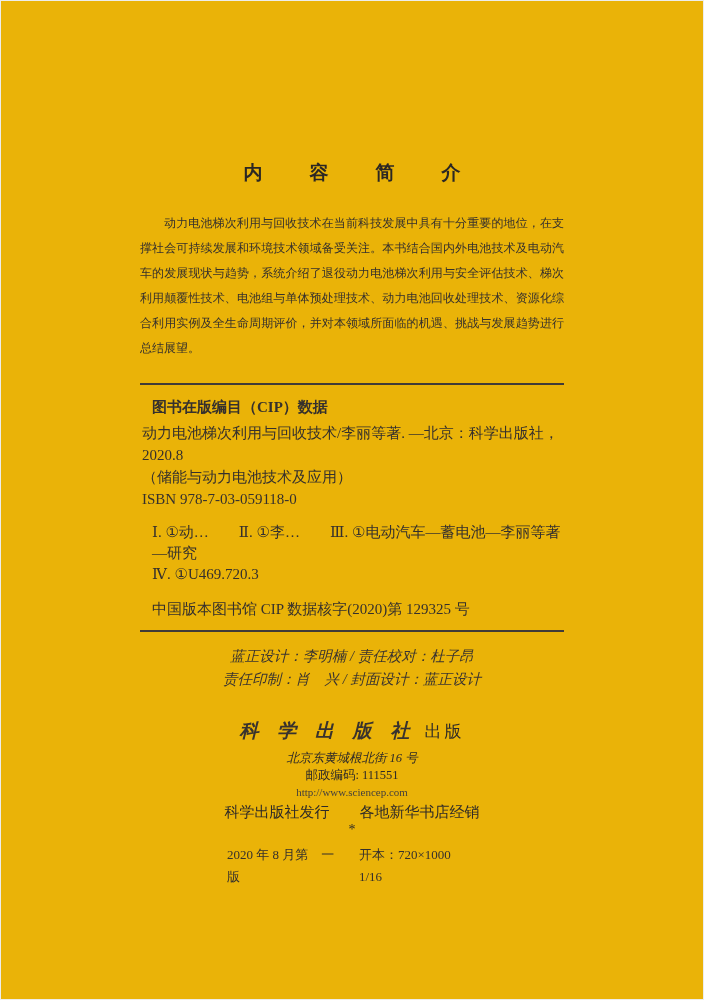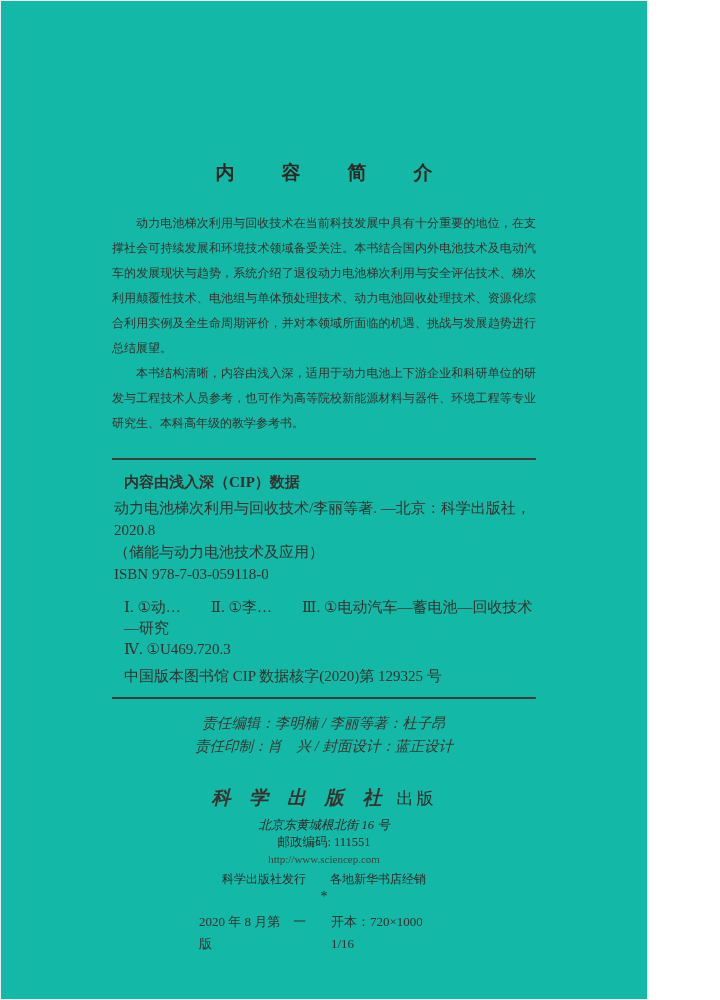--- a/index.html
+++ b/index.html
@@ -4,23 +4,23 @@
 <style>
   * { margin: 0; padding: 0; box-sizing: border-box; }
   html, body { width: 720px; background: #ffffff; }
   body {
     font-family: "Liberation Serif", "DejaVu Serif", serif;
     color: #2e2a28;
     -webkit-font-smoothing: antialiased;
   }
   .page {
     position: relative;
-    width: 648px;
+    width: 704px;
     height: 1000px;
-    background: #14b8a6;
+    background: #eab308;
     box-shadow: inset 0 0 0 1px #ededeb;
     overflow: hidden;
   }
   .content {
     width: 424px;
     margin: 0 auto;
     padding-top: 160px;
   }
   
   .intro-title {
@@ -51,21 +51,21 @@
   
   .cip { font-size: 15px; color: #35302d; }
   .cip-heading {
     font-weight: bold;
     margin: 11px 0 4px 12px;
     line-height: 22px;
   }
   .cip-line { line-height: 22px; margin-left: 2px; }
   .cip-class { line-height: 21px; margin-left: 12px; }
   .cip-class-first { margin-top: 12px; }
-  .cip-registry { line-height: 22px; margin: 5px 0 10px 12px; }
+  .cip-registry { line-height: 22px; margin: 13px 0 10px 12px; }
   
   .credits {
     text-align: center;
     font-style: italic;
     font-size: 14.5px;
     line-height: 23px;
     margin-top: 13px;
     color: #3a3430;
   }
   
@@ -83,21 +83,21 @@
   .pub-postcode { font-size: 12.5px; line-height: 17px; }
   .pub-website { font-size: 11px; line-height: 16px; color: #45403c; }
   .printer-line { margin-top: 7px; line-height: 22px; }
   .printer-name {
     font-size: 15.5px;
     font-weight: bold;
     font-style: italic;
     letter-spacing: 1px;
   }
   .printer-suffix { font-size: 15px; margin-left: 5px; }
-  .distribution { font-size: 12px; line-height: 20px; margin-top: 2px; }
+  .distribution { font-size: 15px; line-height: 20px; margin-top: 2px; }
   .star { font-size: 14px; line-height: 12px; margin-top: 2px; }
   
   .edition { margin-top: 8px; font-size: 13px; color: #35302d; }
   .edition-row {
     display: flex;
     width: 250px;
     margin: 0 auto;
     line-height: 22px;
     text-align: left;
   }
@@ -105,38 +105,37 @@
   .ed-right { flex: 1; }
 </style>
 </head>
 <body>
 
 <div class="page">
   <div class="content">
 
     <div class="intro-title">内　容　简　介</div>
     <p class="intro-para">动力电池梯次利用与回收技术在当前科技发展中具有十分重要的地位，在支撑社会可持续发展和环境技术领域备受关注。本书结合国内外电池技术及电动汽车的发展现状与趋势，系统介绍了退役动力电池梯次利用与安全评估技术、梯次利用颠覆性技术、电池组与单体预处理技术、动力电池回收处理技术、资源化综合利用实例及全生命周期评价，并对本领域所面临的机遇、挑战与发展趋势进行总结展望。</p>
-    <p class="intro-para">本书结构清晰，内容由浅入深，适用于动力电池上下游企业和科研单位的研发与工程技术人员参考，也可作为高等院校新能源材料与器件、环境工程等专业研究生、本科高年级的教学参考书。</p>
 
     <hr class="rule rule-1">
 
     <div class="cip">
-      <div class="cip-heading">内容由浅入深（CIP）数据</div>
+      <div class="cip-heading">图书在版编目（CIP）数据</div>
       <div class="cip-line">动力电池梯次利用与回收技术/李丽等著. —北京：科学出版社，2020.8</div>
       <div class="cip-line">（储能与动力电池技术及应用）</div>
       <div class="cip-line">ISBN 978-7-03-059118-0</div>
-      <div class="cip-class cip-class-first">Ⅰ. ①动…　　Ⅱ. ①李…　　Ⅲ. ①电动汽车—蓄电池—回收技术—研究</div>
+      <div class="cip-class cip-class-first">Ⅰ. ①动…　　Ⅱ. ①李…　　Ⅲ. ①电动汽车—蓄电池—李丽等著—研究</div>
       <div class="cip-class">Ⅳ. ①U469.720.3</div>
       <div class="cip-registry">中国版本图书馆 CIP 数据核字(2020)第 129325 号</div>
     </div>
 
     <hr class="rule rule-2">
 
     <div class="credits">
-      <div>责任编辑：李明楠 / 李丽等著：杜子昂</div>
+      <div>蓝正设计：李明楠 / 责任校对：杜子昂</div>
       <div>责任印制：肖　兴 / 封面设计：蓝正设计</div>
     </div>
 
     <div class="publisher">
       <div class="pub-name-line">
         <span class="pub-name">科 学 出 版 社</span>
         <span class="pub-suffix">出版</span>
       </div>
       <div class="pub-address">北京东黄城根北街 16 号</div>
       <div class="pub-postcode">邮政编码: 111551</div>

